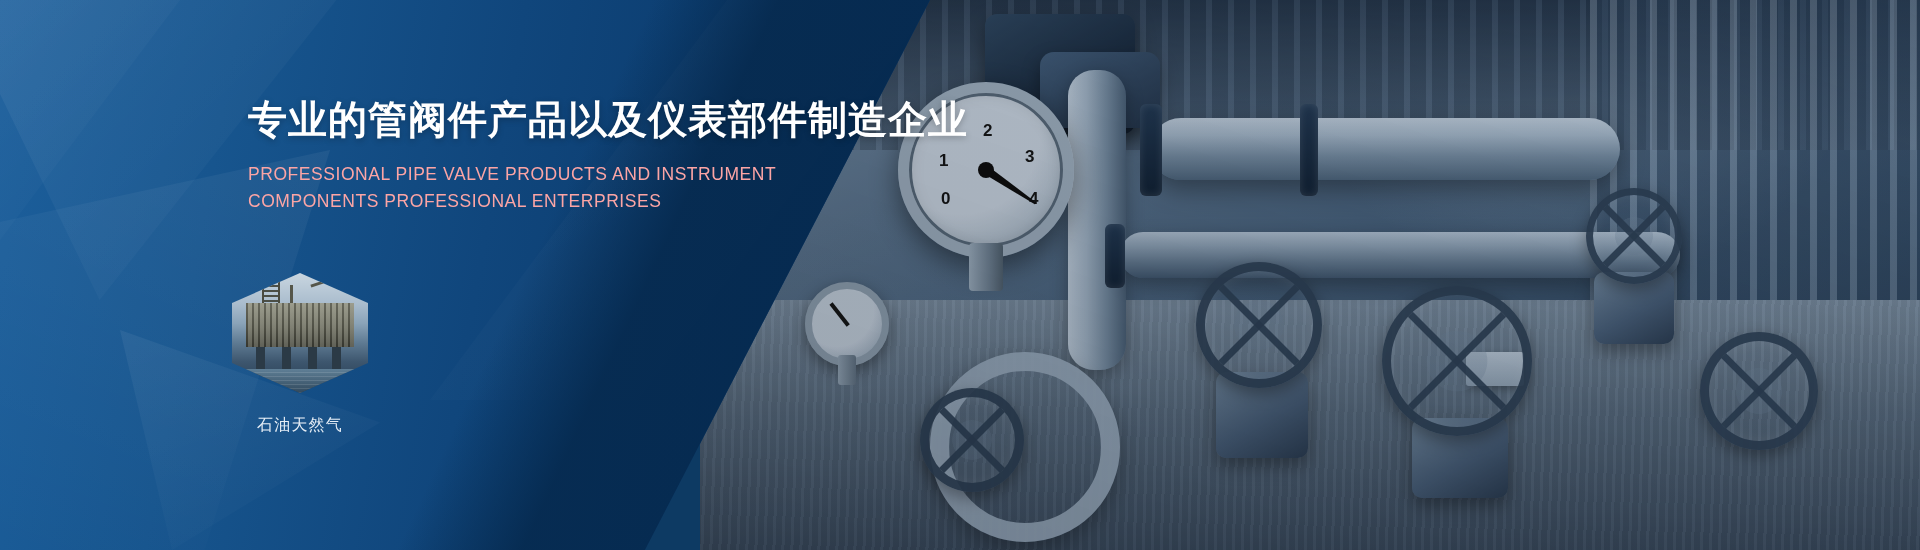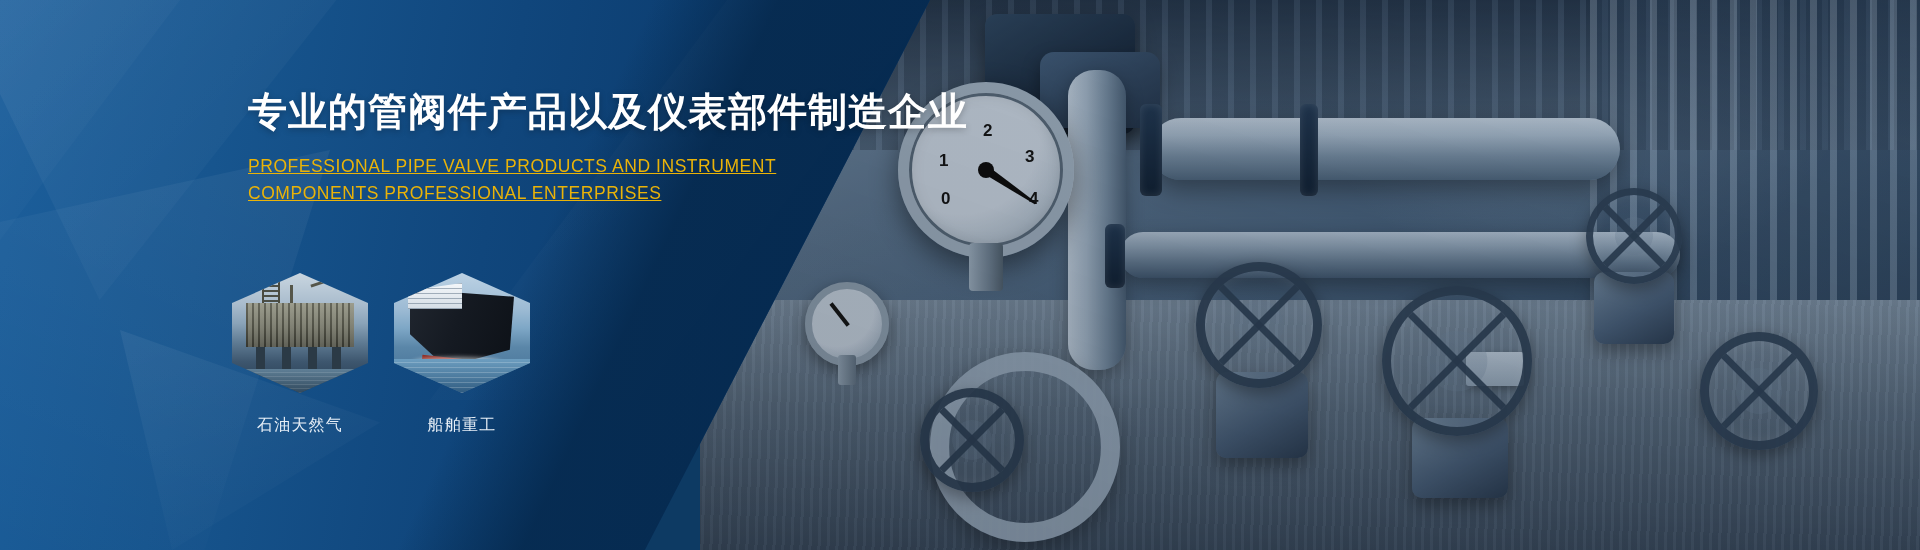--- a/index.html
+++ b/index.html
@@ -203,29 +203,29 @@
     background:linear-gradient(150deg,rgba(255,255,255,.035),rgba(255,255,255,0));
     clip-path:polygon(60% 0,100% 0,40% 100%,0 100%);
   }
   .geo5{
     left:0;top:0;width:180px;height:240px;
     background:linear-gradient(135deg,rgba(255,255,255,.045),rgba(255,255,255,0));
     clip-path:polygon(0 0,100% 0,0 100%);
   }
 
   
-  .text-block{position:absolute;left:248px;top:88px;width:720px;}
+  .text-block{position:absolute;left:248px;top:96px;width:720px;}
   .headline{
     font-size:39px;font-weight:700;color:#ffffff;letter-spacing:1px;
     line-height:1.22;white-space:nowrap;
     text-shadow:0 2px 6px rgba(0,0,0,.25);
   }
   .sub{
-    margin-top:17px;color:#eab308;font-size:17.5px;letter-spacing:.55px;
-    line-height:1.58;font-weight:400;text-decoration:underline;
+    margin-top:17px;color:#fca5a5;font-size:17.5px;letter-spacing:.55px;
+    line-height:1.58;font-weight:400;
   }
 
   
   .hex-row{position:absolute;left:232px;top:273px;display:flex;gap:26px;}
   .hex-item{width:136px;display:flex;flex-direction:column;align-items:center;}
   .hex{
     width:136px;height:120px;position:relative;overflow:hidden;
     clip-path:polygon(50% 0,100% 25%,100% 75%,50% 100%,0 75%,0 25%);
   }
   .hex .inner{position:absolute;inset:0;}
@@ -422,28 +422,16 @@
           <div class="leg l1"></div>
           <div class="leg l2"></div>
           <div class="leg l3"></div>
           <div class="leg l4"></div>
           <div class="sea"></div>
         </div>
       </div>
       <div class="hex-label">石油天然气</div>
     </div>
 
-    <div class="hex-item">
-      <div class="hex">
-        <div class="inner ship">
-          <div class="hull"></div>
-          <div class="white-deck"></div>
-          <div class="redline"></div>
-          <div class="foam"></div>
-          <div class="water"></div>
-        </div>
-      </div>
-      <div class="hex-label">船舶重工</div>
-    </div>
 
 
   </div>
 </div>
 
 </body></html>

